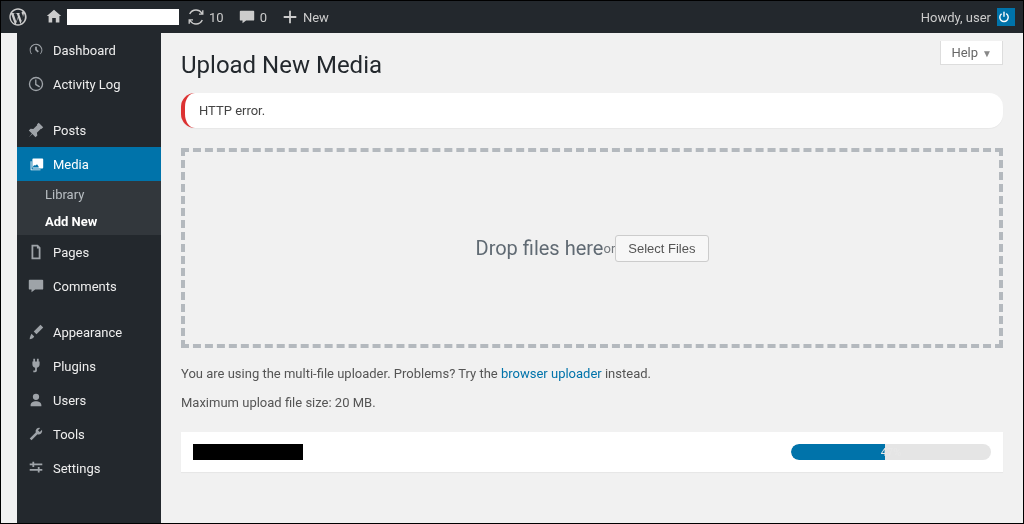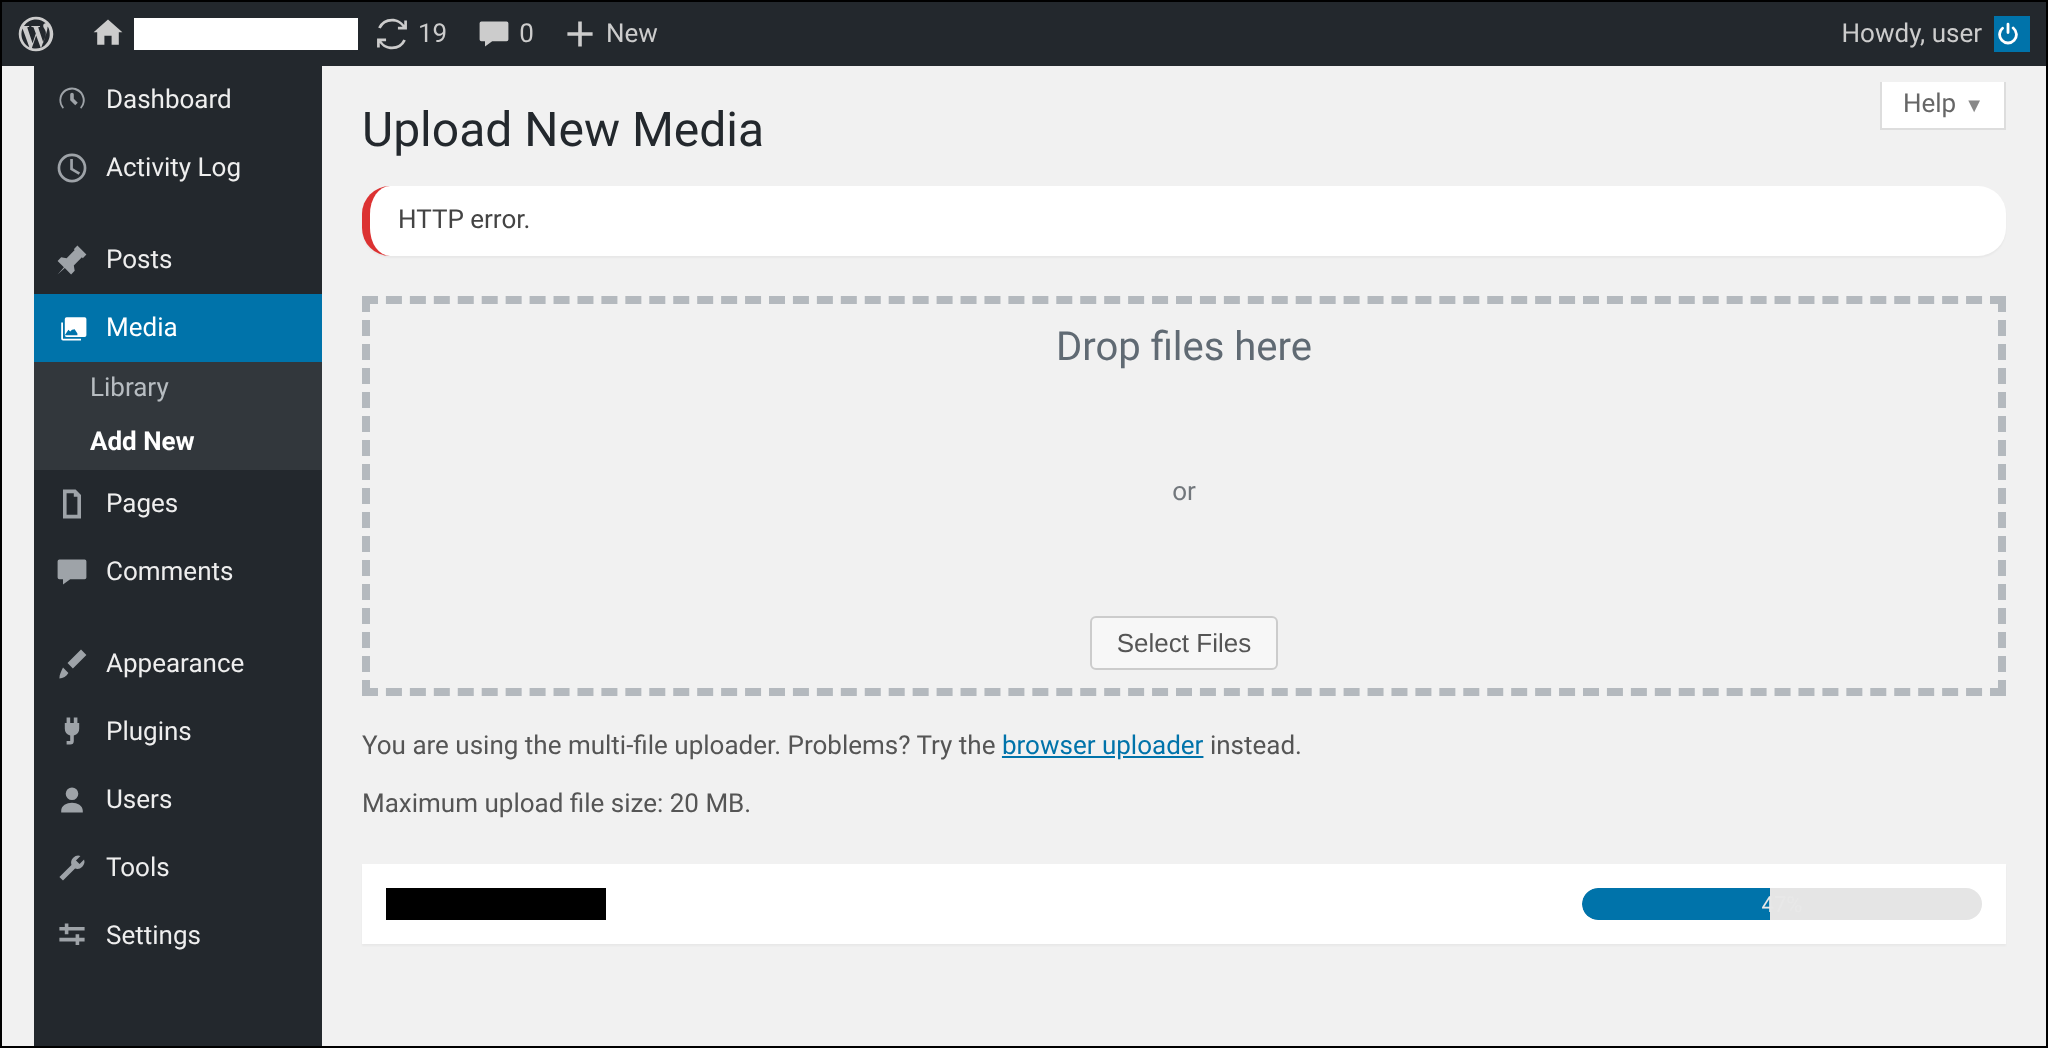--- a/index.html
+++ b/index.html
@@ -144,39 +144,38 @@
   margin-bottom: 20px;
   color: #444;
   box-shadow: 0 1px 1px rgba(0,0,0,0.04);
   border-radius: 14px;
 }
 
 .dropzone {
   border: 4px dashed #b4b9be;
   height: 200px;
   display: flex;
-  flex-direction: column;
+  flex-direction: row;
   align-items: center;
   justify-content: center;
-  gap: 46px;
 }
 .dropzone .drop-text { font-size: 20px; color: #606a73; }
 .dropzone .or { font-size: 13px; color: #72777c; margin: 8px 0; text-align: center; }
 .dropzone .select {
   background: #f7f7f7;
   border: 1px solid #ccc;
   color: #555;
   padding: 5px 12px;
   border-radius: 3px;
   cursor: pointer;
   font-size: 13px;
 }
 
 .info { margin-top: 18px; color: #555; }
-.info a { color: #0073aa; text-decoration: underline; cursor: pointer;}
+.info a { color: #0073aa; cursor: pointer;}
 .info .maxsize { margin-top: 14px; }
 
 
 .upload-row {
   margin-top: 22px;
   background: #fff;
   padding: 12px;
   display: flex;
   align-items: center;
   box-shadow: 0 1px 1px rgba(0,0,0,0.04);
@@ -222,21 +221,21 @@
   <div class="ab-item site">
     <svg viewBox="0 0 20 20">
         <path d="M10 2l8 7h-2v7h-4v-5H8v5H4v-7H2l8-7z"></path>
       </svg>
     <span class="sitebar"></span>
   </div>
   <div class="ab-item">
     <svg viewBox="0 0 20 20">
         <path d="M10 3a7 7 0 00-6.3 3.9l-1.4-.5A8.5 8.5 0 0110 1.5c2.8 0 5.3 1.4 6.8 3.5V2.5h1.5v5h-5V6h2.6A7 7 0 0010 3zm6.3 10.1l1.4.5A8.5 8.5 0 0110 18.5c-2.8 0-5.3-1.4-6.8-3.5v2.5H1.7v-5h5V14H4.1A7 7 0 0010 17a7 7 0 006.3-3.9z"></path>
       </svg>
-    <span>19</span>
+    <span>10</span>
   </div>
   <div class="ab-item">
     <svg viewBox="0 0 20 20">
         <path d="M3 3h14a1 1 0 011 1v9a1 1 0 01-1 1H9l-4 3v-3H3a1 1 0 01-1-1V4a1 1 0 011-1z"></path>
       </svg>
     <span>0</span>
   </div>
   <div class="ab-item">
     <svg viewBox="0 0 20 20">
         <path d="M9 3h2v6h6v2h-6v6H9v-6H3V9h6V3z"></path>

